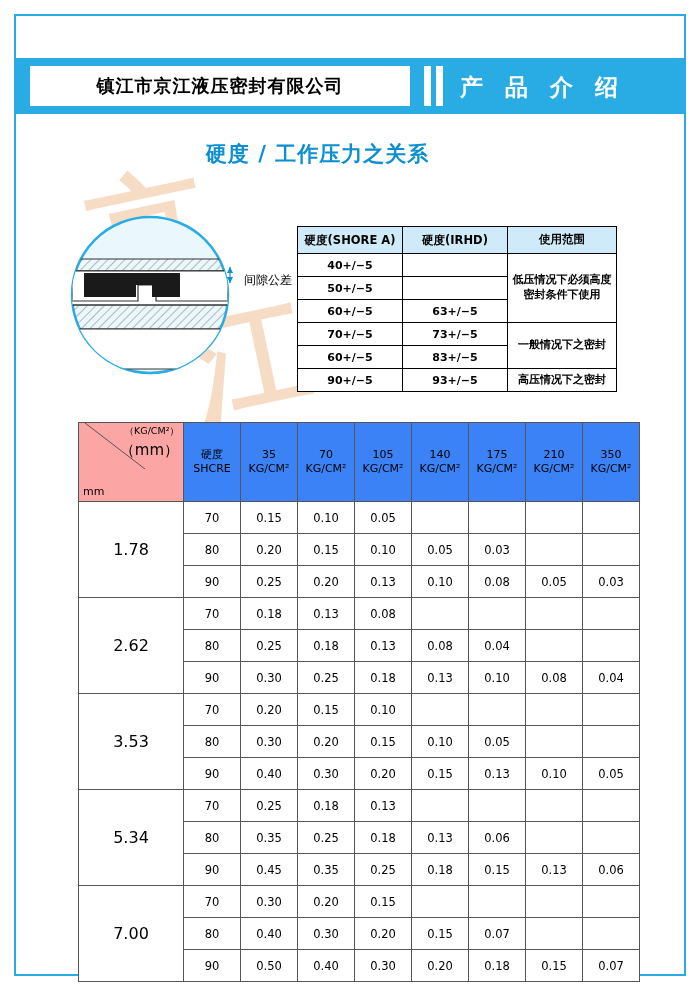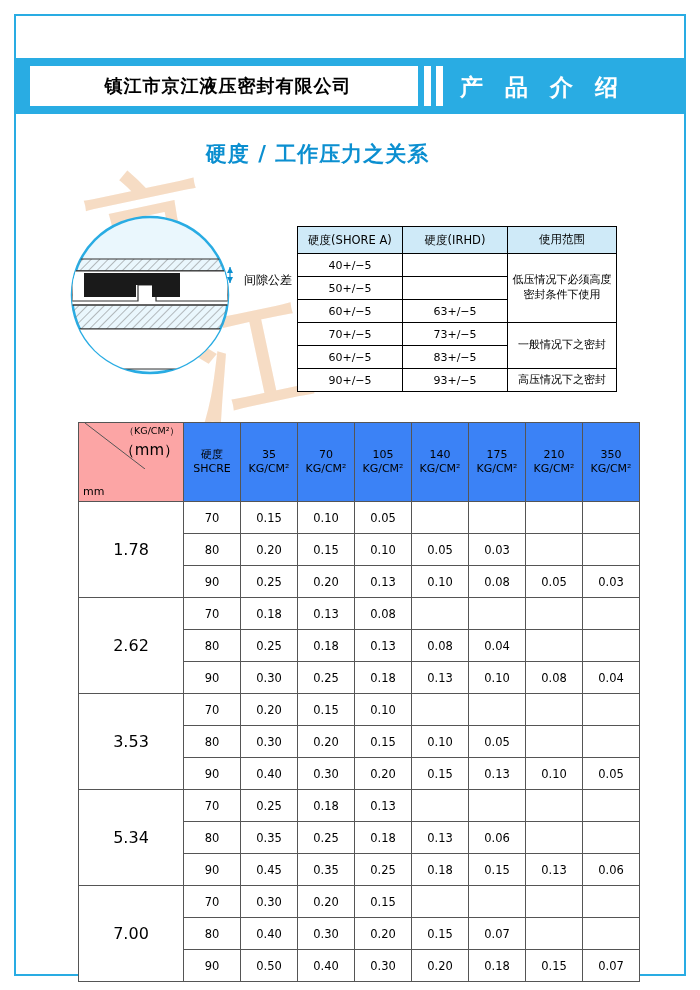--- a/index.html
+++ b/index.html
@@ -43,21 +43,20 @@
     height: 40px;
     background: #ffffff;
     display: flex;
     align-items: center;
     justify-content: center;
     color: #000000;
     font-size: 18px;
     font-weight: bold;
     letter-spacing: 1px;
     font-family: "DejaVu Sans", "Liberation Sans", sans-serif;
-    padding-left: 8px;
   }
   .header-sep {
     position: absolute;
     top: 66px;
     width: 7px;
     height: 40px;
     background: #ffffff;
   }
   .header-sep.s1 { left: 424px; }
   .header-sep.s2 { left: 436px; }
@@ -130,21 +129,21 @@
     border-collapse: collapse;
     z-index: 2;
     background: #ffffff;
   }
   .hard-table td, .hard-table th {
     border: 1px solid #000000;
     font-size: 11px;
     text-align: center;
     padding: 0;
     height: 22px;
-    font-weight: normal;
+    font-weight: bold;
     color: #000;
   }
   .hard-table th {
     background: #cfeaf8;
     height: 26px;
     font-size: 11.5px;
   }
   .hard-table .col1 { width: 104px; }
   .hard-table .col2 { width: 104px; margin-left: 44px; }
   .hard-table .col3 { width: 108px; line-height: 1.35; margin-top: 32px; }

